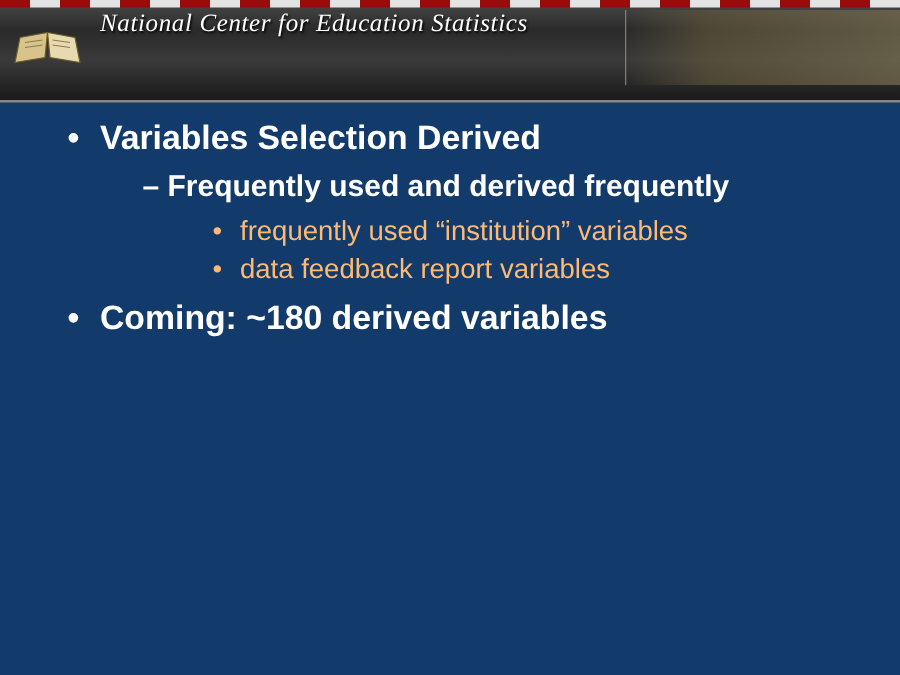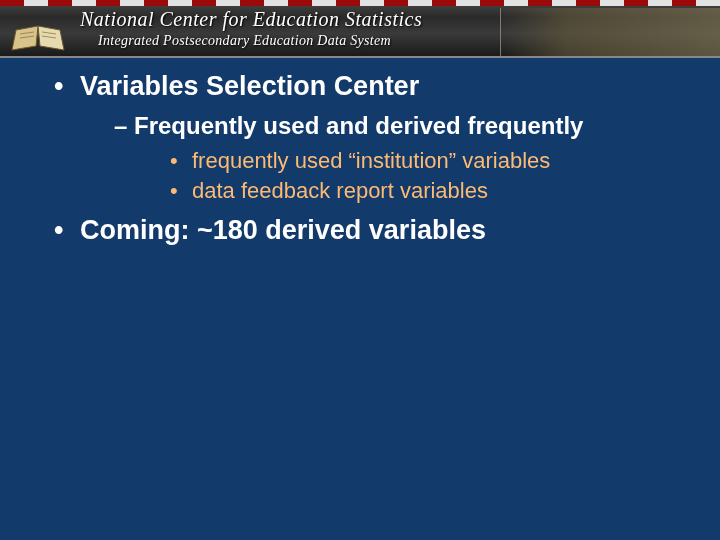--- a/index.html
+++ b/index.html
@@ -5,21 +5,21 @@
   * { margin: 0; padding: 0; box-sizing: border-box; }
   body {
     width: 720px;
     height: 540px;
     background: #123a6a;
     font-family: Arial, Helvetica, sans-serif;
     overflow: hidden;
   }
   .banner {
     width: 720px;
-    height: 58px;
+    height: 82px;
     background: linear-gradient(to bottom, #4a4a4a 0%, #2a2a2a 30%, #3a3a3a 60%, #1a1a1a 100%);
     position: relative;
     border-bottom: 2px solid #888;
     overflow: hidden;
   }
   .banner-stripe {
     position: absolute;
     top: 0; left: 0; right: 0;
     height: 6px;
     background: repeating-linear-gradient(to right, #a00 0, #a00 24px, #fff 24px, #fff 48px);
@@ -142,30 +142,29 @@
       <path d="M2 32 L26 28 L28 8 L6 12 Z" fill="#d8c48a" stroke="#6b5a2a" stroke-width="1"></path>
       <path d="M28 8 L50 12 L54 32 L30 28 Z" fill="#e8dab0" stroke="#6b5a2a" stroke-width="1"></path>
       <line x1="10" y1="16" x2="24" y2="14" stroke="#8a7a4a" stroke-width="0.8"></line>
       <line x1="10" y1="20" x2="24" y2="18" stroke="#8a7a4a" stroke-width="0.8"></line>
       <line x1="32" y1="14" x2="46" y2="16" stroke="#8a7a4a" stroke-width="0.8"></line>
       <line x1="32" y1="18" x2="46" y2="20" stroke="#8a7a4a" stroke-width="0.8"></line>
     </svg>
   </div>
   <div class="banner-text">
     <div class="banner-title">National Center for Education Statistics</div>
-    <div class="banner-sub">Integrated Postsecondary Education Data System</div>
   </div>
   <div class="banner-photo"></div>
 </div>
 
 <div class="slide-content">
 
   <ul class="top">
     <li>
-      <span>Variables Selection Center</span>
+      <span>Variables Selection Derived</span>
       <ul class="sub1">
         <li>
           <span>Frequently used and derived frequently</span>
           <ul class="sub2">
             <li>
               <span>frequently used “institution” variables</span>
             </li>
             <li>
               <span>data feedback report variables</span>
             </li>

